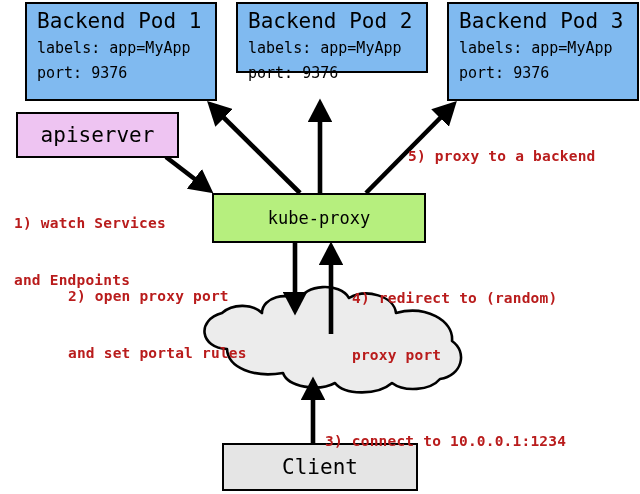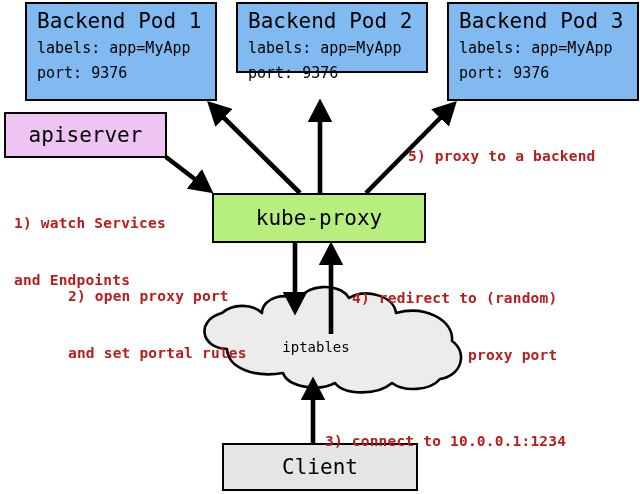--- a/index.html
+++ b/index.html
@@ -40,21 +40,21 @@
     display: flex;
     align-items: center;
     justify-content: center;
     text-align: center;
     white-space: nowrap;
   }
   .apiserver {
     font-size: 21px;
   }
   .kubeproxy {
-    font-size: 21px;
+    font-size: 17px;
   }
   .client {
     font-size: 21px;
   }
   .step {
     position: absolute;
     font-size: 14.5px;
     font-weight: bold;
     line-height: 19px;
     color: #b91c1c;
@@ -141,40 +141,39 @@
     <div class="pod-line">labels: app=MyApp</div>
     <div class="pod-line">port: 9376</div>
   </div>
 
   <div class="node pod" style="left:447px; top:2px; width:192px; height:99px; background:#80baf0;">
     <div class="pod-title">Backend Pod 3</div>
     <div class="pod-line">labels: app=MyApp</div>
     <div class="pod-line">port: 9376</div>
   </div>
 
-  <div class="node centered-label apiserver" style="left:4px; top:112px; width:163px; height:46px; background:#eec4f2;">apiserver</div>
+  <div class="node centered-label apiserver" style="left:16px; top:112px; width:163px; height:46px; background:#eec4f2;">apiserver</div>
 
   <div class="node centered-label kubeproxy" style="left:212px; top:193px; width:214px; height:50px; background:#b6ef7e;">kube-proxy</div>
 
-  <div class="cloud-label" style="left:276px; top:339px; width:80px; text-align:center;">iptables</div>
 
   <div class="node centered-label client" style="left:222px; top:443px; width:196px; height:48px; background:#e5e5e5;">Client</div>
 
   <div class="step" style="left:14px; top:176px;">
     <div>1) watch Services</div>
     <div>and Endpoints</div>
   </div>
 
   <div class="step" style="left:68px; top:249px;">
     <div>2) open proxy port</div>
     <div>and set portal rules</div>
   </div>
 
   <div class="step" style="left:325px; top:412px;margin-top:20px;">3) connect to 10.0.0.1:1234</div>
 
-  <div class="step" style="left:352px; top:251px;text-align:right;">
+  <div class="step" style="left:352px; top:251px;">
     <div>4) redirect to (random)</div>
     <div>proxy port</div>
   </div>
 
   <div class="step" style="left:408px; top:147px;">5) proxy to a backend</div>
 
 </div>
 
 </body></html>

